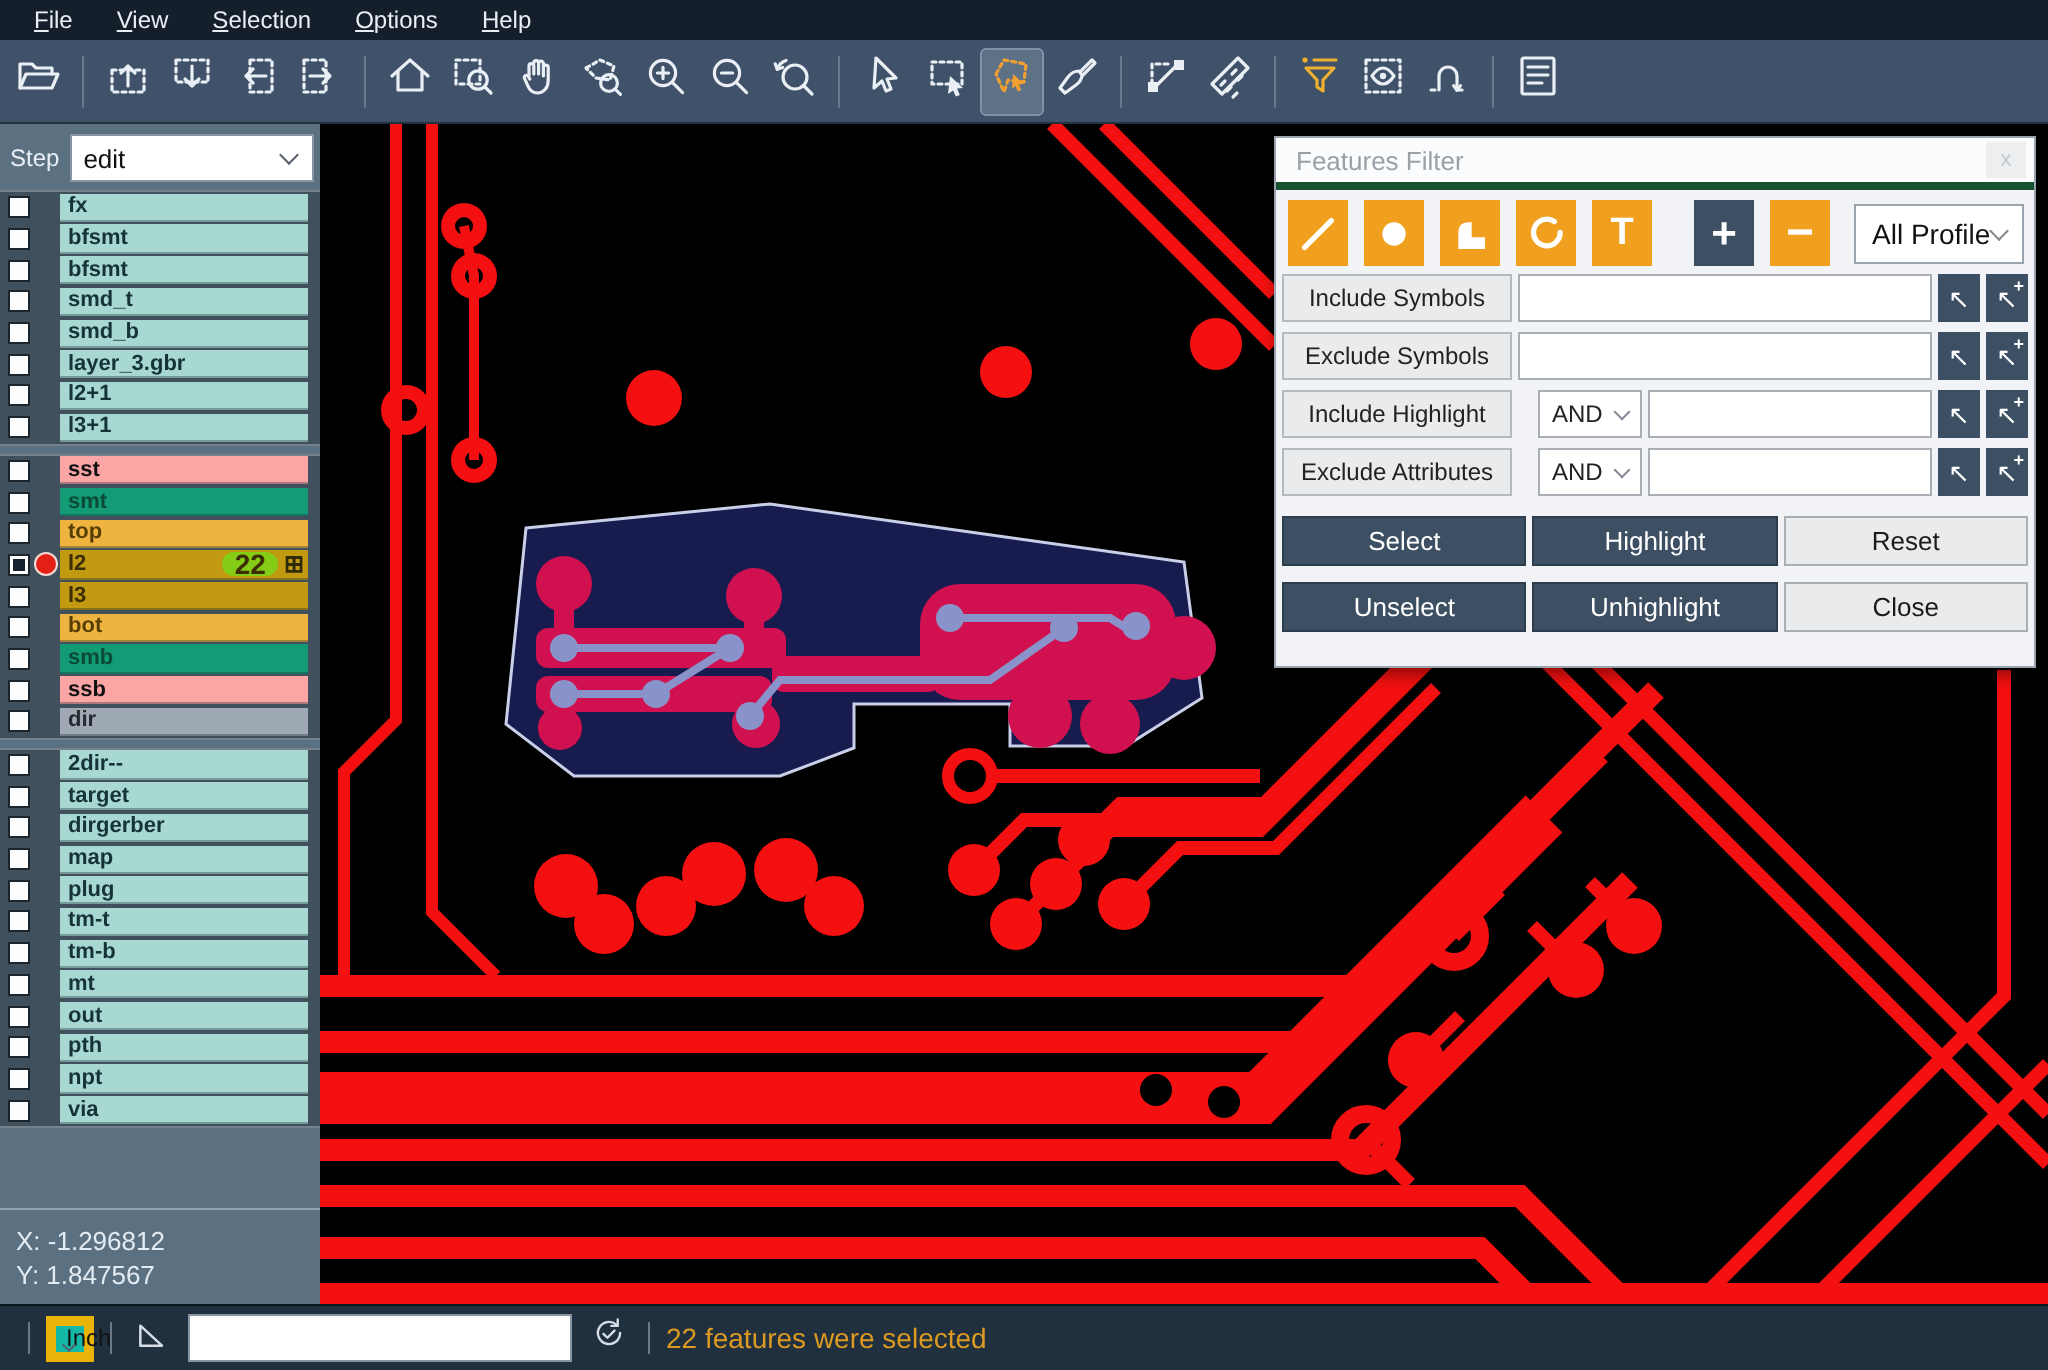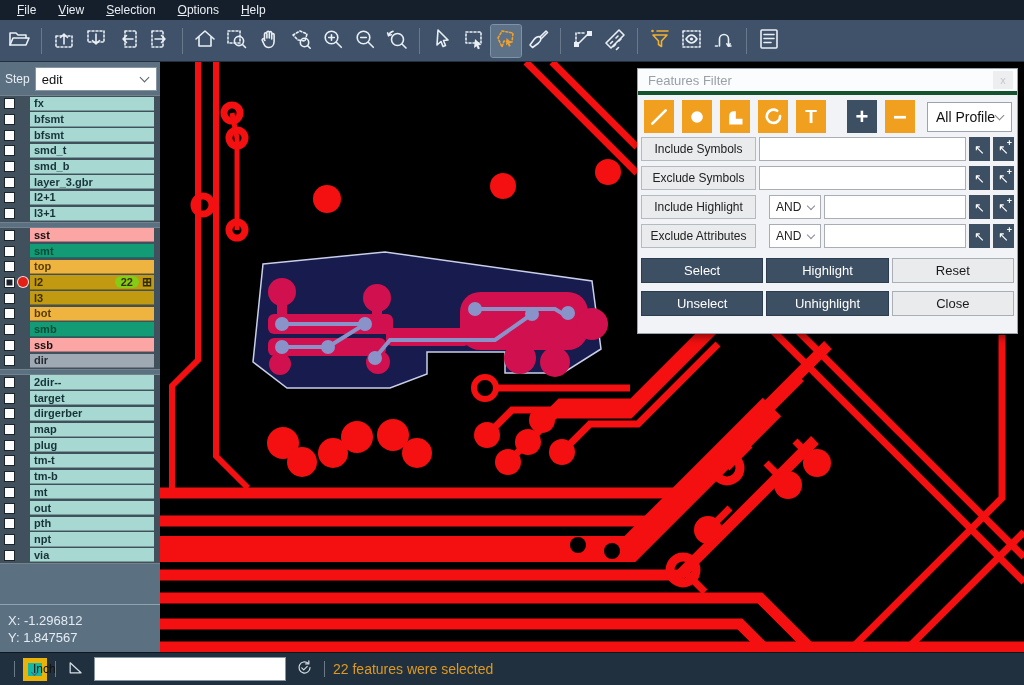--- a/index.html
+++ b/index.html
@@ -30,21 +30,21 @@
   .caret { width:7px; height:7px; border:solid #55606c; border-width:0 1.6px 1.6px 0; transform:rotate(45deg); position:absolute; right:8px; top:6px; }
   .layer-groups { flex:0 0 auto; }
   .layer-group { background:#40505d; border:1px solid #74828e; border-width:1px 0; margin-bottom:4px; }
   .layer-row { display:flex; align-items:center; height:15.7px; }
   .cbx { width:11px; height:11px; background:#fdfdfd; border:1px solid #1c242c; margin-left:4px; flex:0 0 auto; }
   .cbx.checked { background:#17222e; box-shadow:inset 0 0 0 1.5px #fdfdfd; }
   .indic { width:15px; height:13px; flex:0 0 auto; display:flex; align-items:center; justify-content:center; }
   .reddot { width:10px; height:10px; border-radius:50%; background:#e42016; box-shadow:0 0 0 1px #f6dcd8; }
   .lbar { flex:1; height:14.2px; margin-right:6px; font-size:11px; font-weight:bold; line-height:14px; padding-left:4px; display:flex; align-items:center; border-bottom:1px solid rgba(30,40,48,.35);justify-content:center; }
   .lbar .nm { flex:1; white-space:nowrap; overflow:hidden; }
-  .badge { background:#84cc16; color:#3c2e02; font-size:11px; font-weight:bold; border-radius:7px; padding:0 6px; margin-right:3px; line-height:12px; }
+  .badge { background:#84cc16; color:#3c2e02; font-size:14px; font-weight:bold; border-radius:7px; padding:0 6px; margin-right:3px; line-height:12px; }
   .gridic { font-size:12px; line-height:12px; color:#2f2a08; margin-right:2px; }
   .c-teal  { background:#a7d8d1; color:#17333a; }
   .c-white { background:#fca5a5; color:#111; }
   .c-green { background:#129b75; color:#0b4a36; }
   .c-amber { background:#efb440; color:#573e05; }
   .c-gold  { background:#c19a12; color:#3c2e02; }
   .c-gray  { background:#9fa9b4; color:#262b31; }
   .side-fill { flex:1 1 auto; }
   .coords { border-top:1px solid #91a3b0; padding:7px 0 6px 8px; }
   .coords div { color:#e3ecf3; font-size:13px; line-height:17px; }

